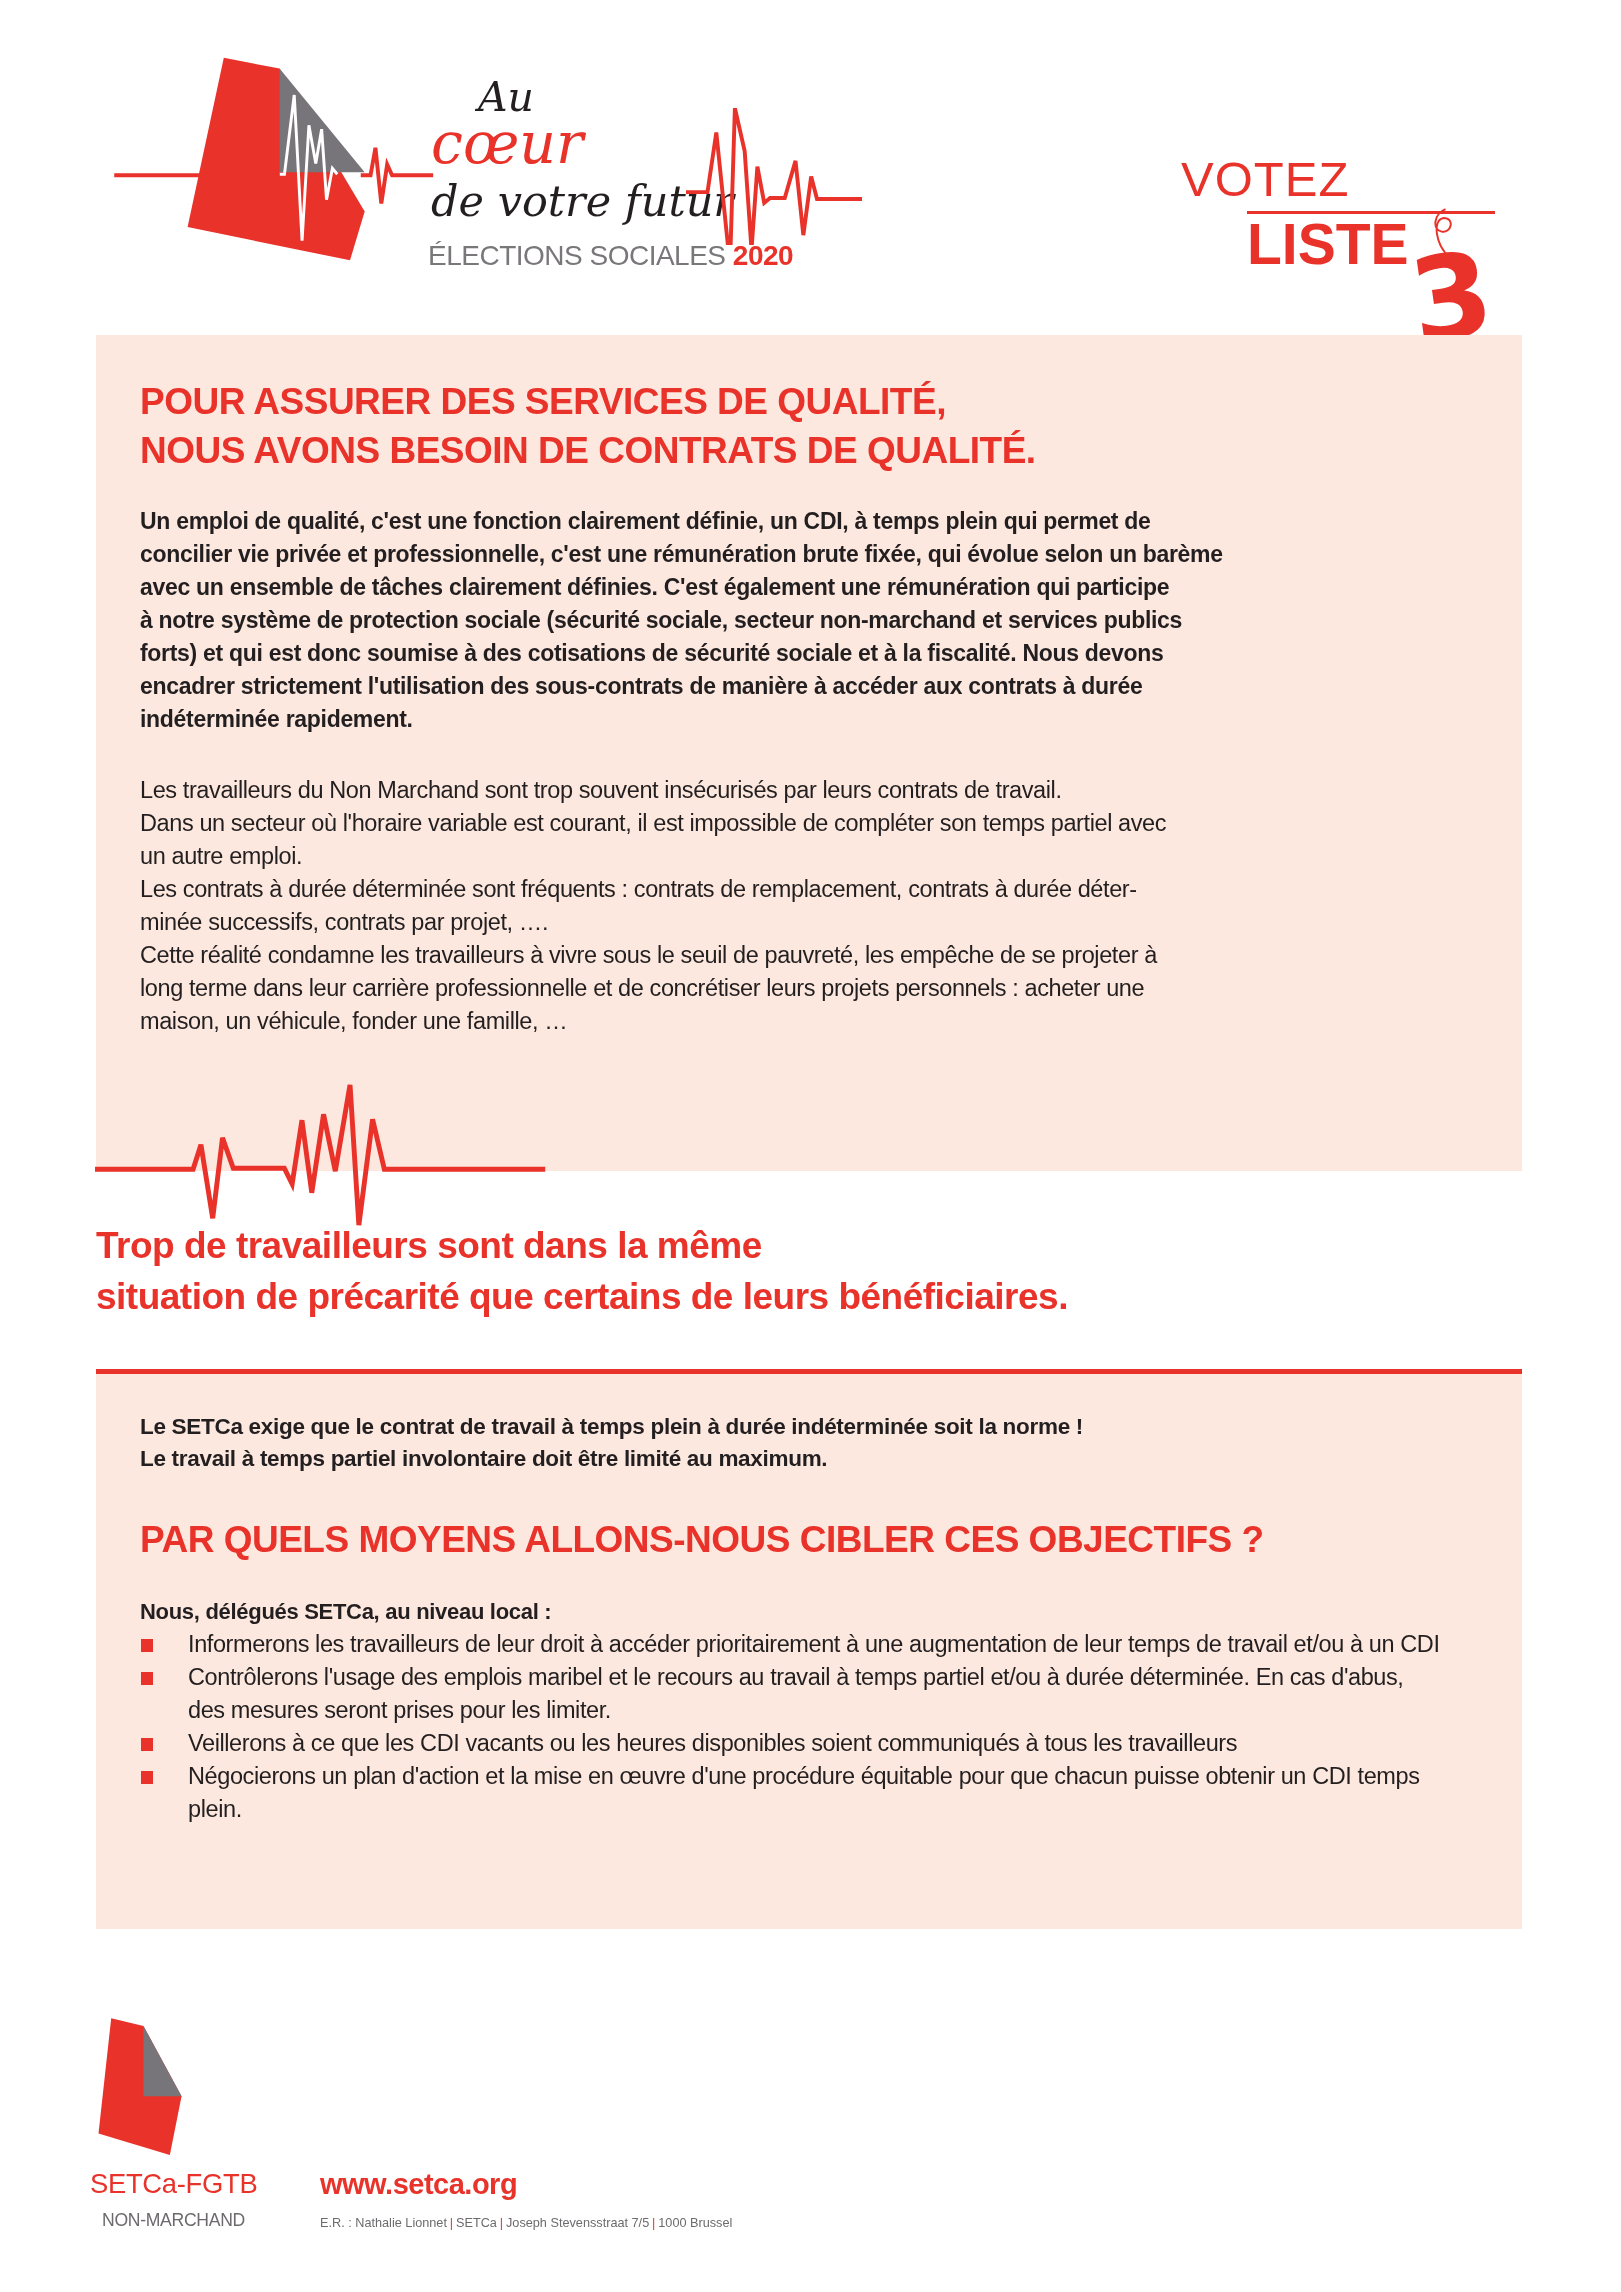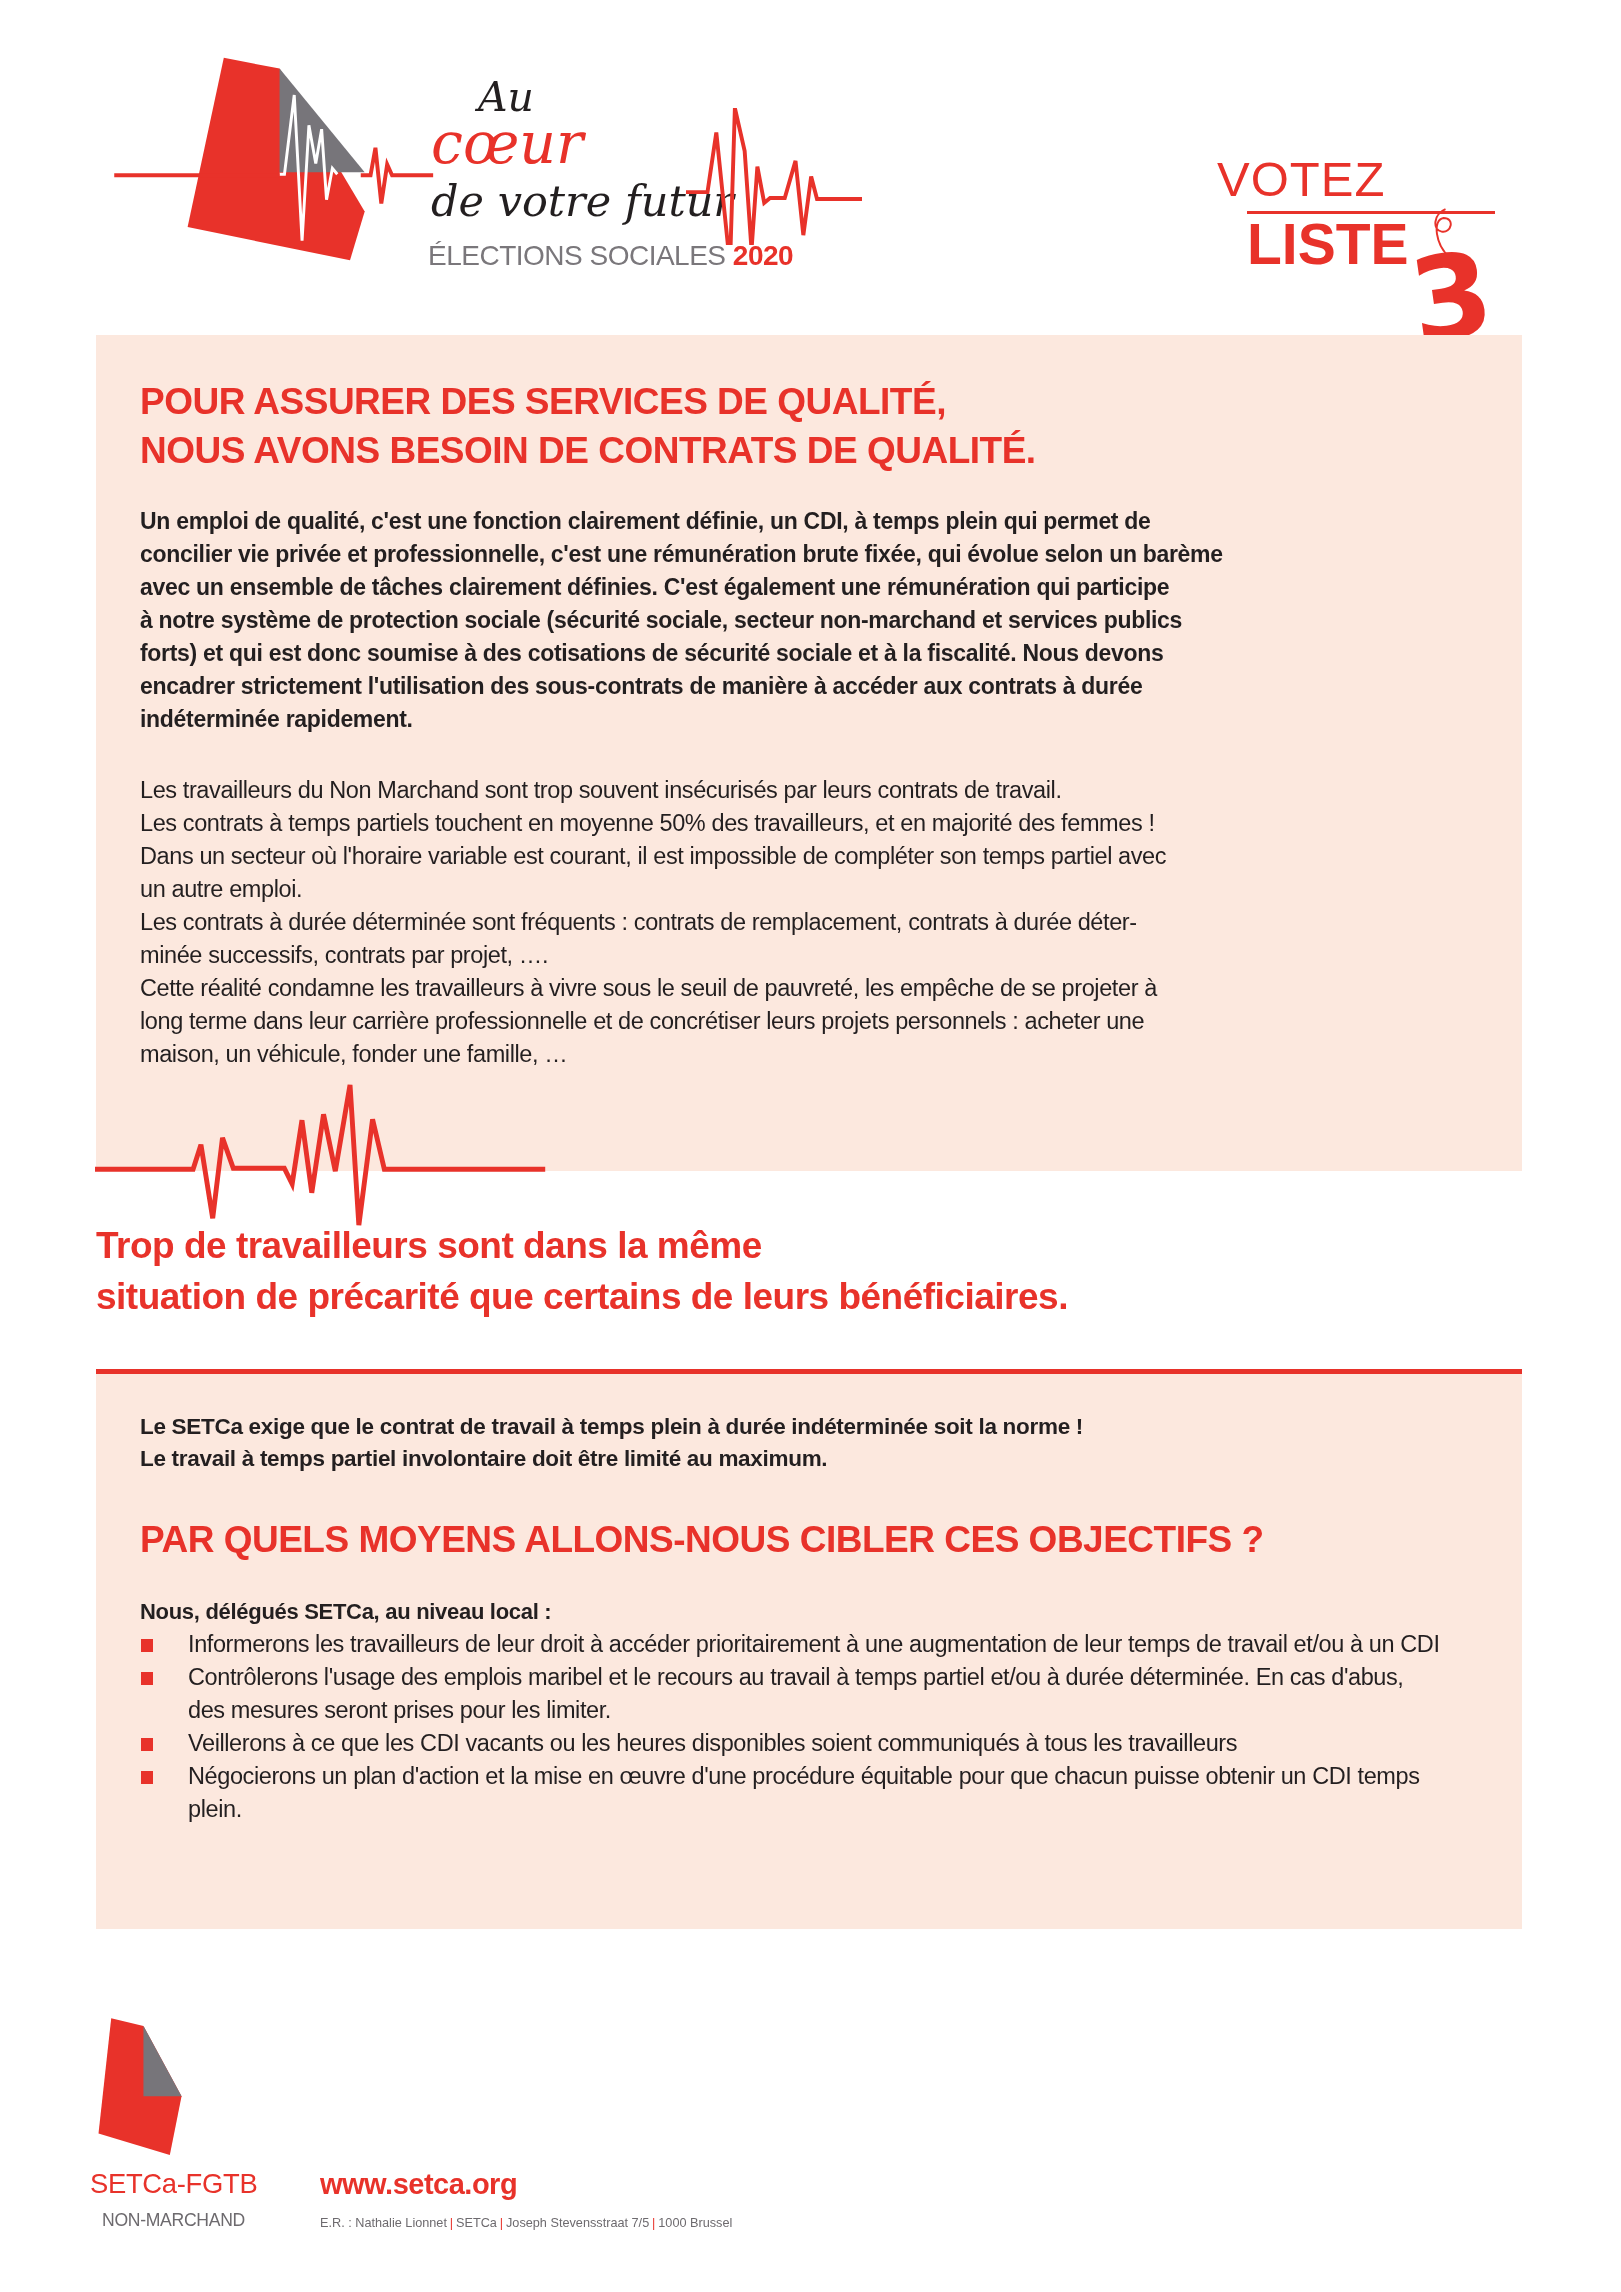--- a/index.html
+++ b/index.html
@@ -10,21 +10,21 @@
 
   
   .logo-svg { position:absolute; left:98px; top:49px; }
   .tag-au, .tag-coeur, .tag-futur { position:absolute; font-family:"DejaVu Serif", serif; font-style:italic; }
   .tag-au { left:466px; top:73px; font-size:41px; color:#231f20;margin-left:12px; }
   .tag-coeur { left:431px; top:110px; font-size:57px; color:#e8322a; }
   .tag-futur { left:431px; top:176px; font-size:43px; color:#231f20; }
   .elections { position:absolute; left:428px; top:240px; font-size:28px; color:#7a777b; letter-spacing:-0.5px;text-align:right; }
   .elections b { color:#e8322a; }
 
-  .votez { position:absolute; left:1217px; top:155px; font-size:49px; color:#e8322a; letter-spacing:1px; line-height:49px; }
+  .votez { position:absolute; left:1181px; top:155px; font-size:49px; color:#e8322a; letter-spacing:1px; line-height:49px; }
   .votez-rule { position:absolute; left:1247px; top:211px; width:248px; height:2.9px; background:#e8322a; }
   .liste { position:absolute; left:1247px; top:216px; font-size:57px; font-weight:bold; color:#e8322a; line-height:57px; }
   .three { position:absolute; left:1411px; top:240px; font-size:116px; font-weight:bold; color:#e8322a; line-height:116px; transform:rotate(-8deg); font-family:"DejaVu Sans", sans-serif; }
 
   
   .box1 { left:96px; top:335px; width:1426px; height:836px; }
   .h1 { position:absolute; left:140px; top:377px; font-size:37px; font-weight:bold; color:#e8322a; line-height:49px; letter-spacing:-0.5px; }
   .p-bold { position:absolute; left:140px; top:505px; width:1353px; font-size:23px; font-weight:bold; line-height:33px; letter-spacing:-0.3px; }
   .p-reg { position:absolute; left:140px; top:774px; width:1372px; font-size:23.5px; line-height:33px; letter-spacing:-0.4px; }
   .p-reg div, .p-bold div { white-space:nowrap; }
@@ -88,21 +88,20 @@
   <div>Un emploi de qualité, c'est une fonction clairement définie, un CDI, à temps plein qui permet de</div>
   <div>concilier vie privée et professionnelle, c'est une rémunération brute fixée, qui évolue selon un barème</div>
   <div>avec un ensemble de tâches clairement définies. C'est également une rémunération qui participe</div>
   <div>à notre système de protection sociale (sécurité sociale, secteur non-marchand et services publics</div>
   <div>forts) et qui est donc soumise à des cotisations de sécurité sociale et à la fiscalité. Nous devons</div>
   <div>encadrer strictement l'utilisation des sous-contrats de manière à accéder aux contrats à durée</div>
   <div>indéterminée rapidement.</div>
 </div>
 <div class="p-reg">
   <div>Les travailleurs du Non Marchand sont trop souvent insécurisés par leurs contrats de travail.</div>
-  <div>Les contrats à temps partiels touchent en moyenne 50% des travailleurs, et en majorité des femmes !</div>
   <div>Dans un secteur où l'horaire variable est courant, il est impossible de compléter son temps partiel avec</div>
   <div>un autre emploi.</div>
   <div>Les contrats à durée déterminée sont fréquents : contrats de remplacement, contrats à durée déter-</div>
   <div>minée successifs, contrats par projet, ….</div>
   <div>Cette réalité condamne les travailleurs à vivre sous le seuil de pauvreté, les empêche de se projeter à</div>
   <div>long terme dans leur carrière professionnelle et de concrétiser leurs projets personnels : acheter une</div>
   <div>maison, un véhicule, fonder une famille, …</div>
 </div>
 
 <svg class="abs" style="left:95px;top:1078px" width="461" height="157" viewBox="0 0 470 160">

